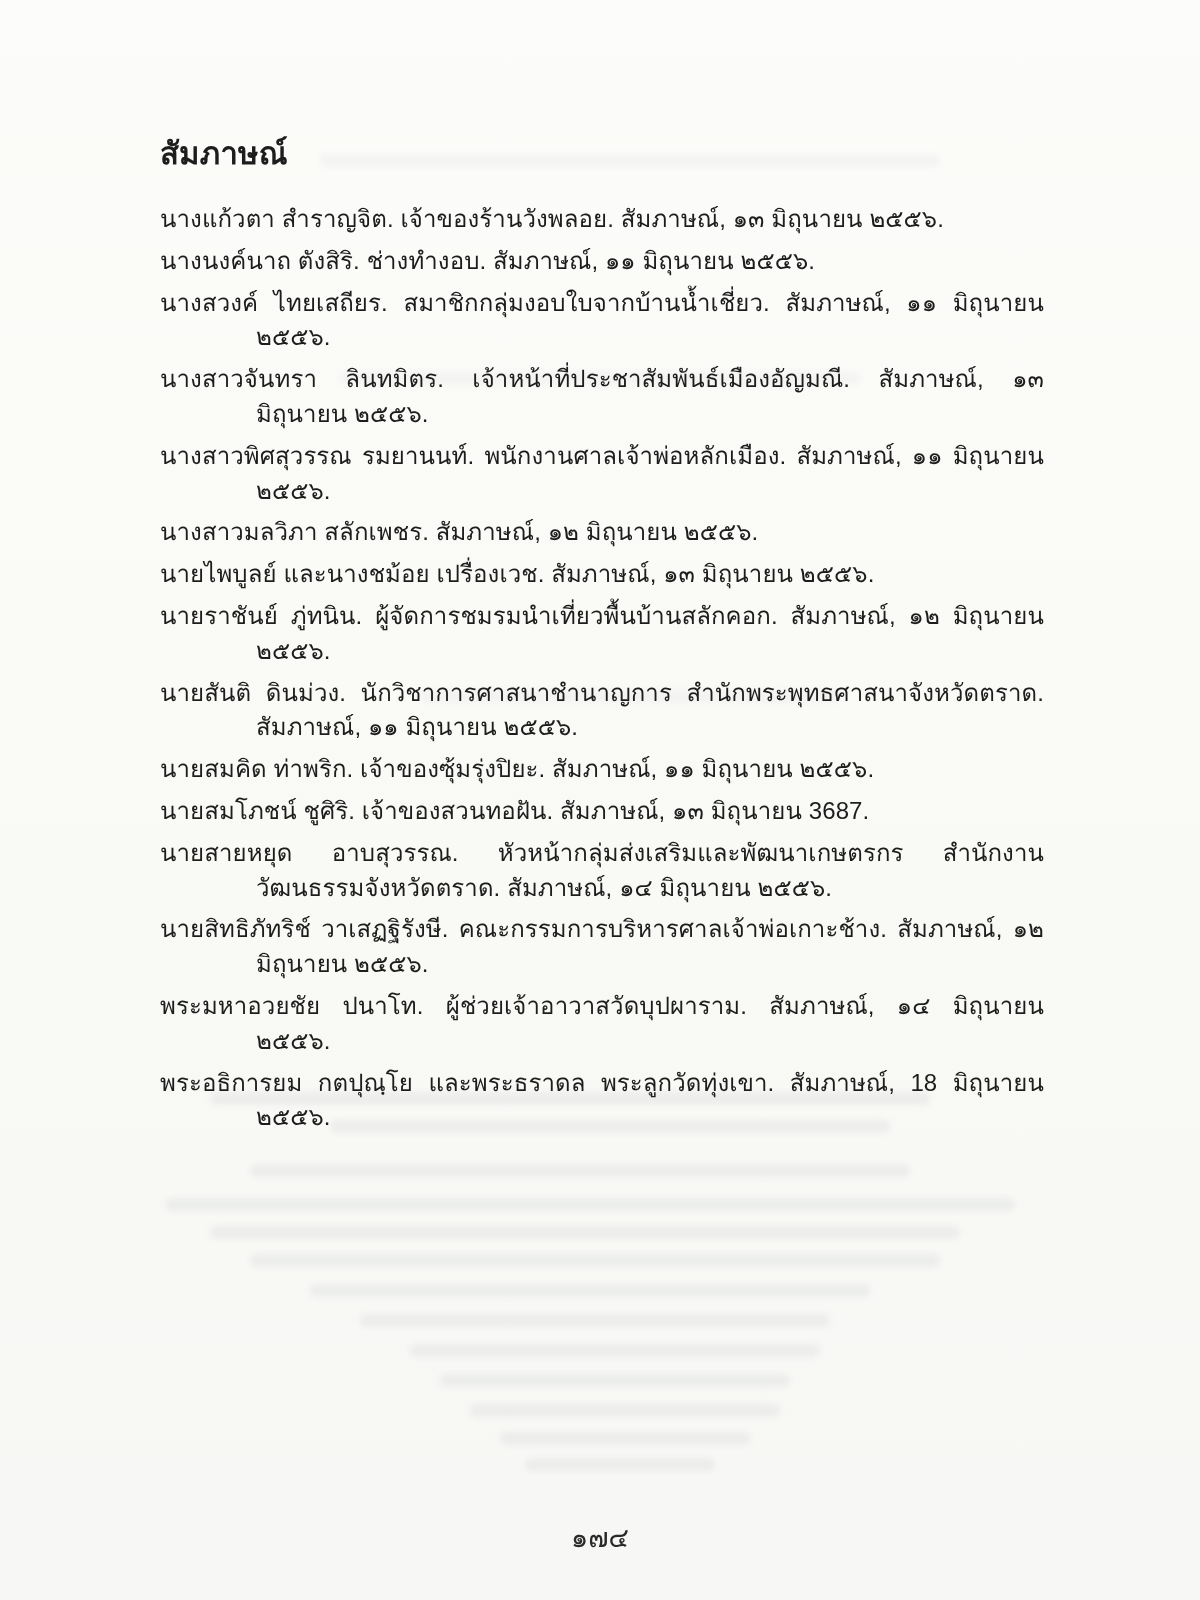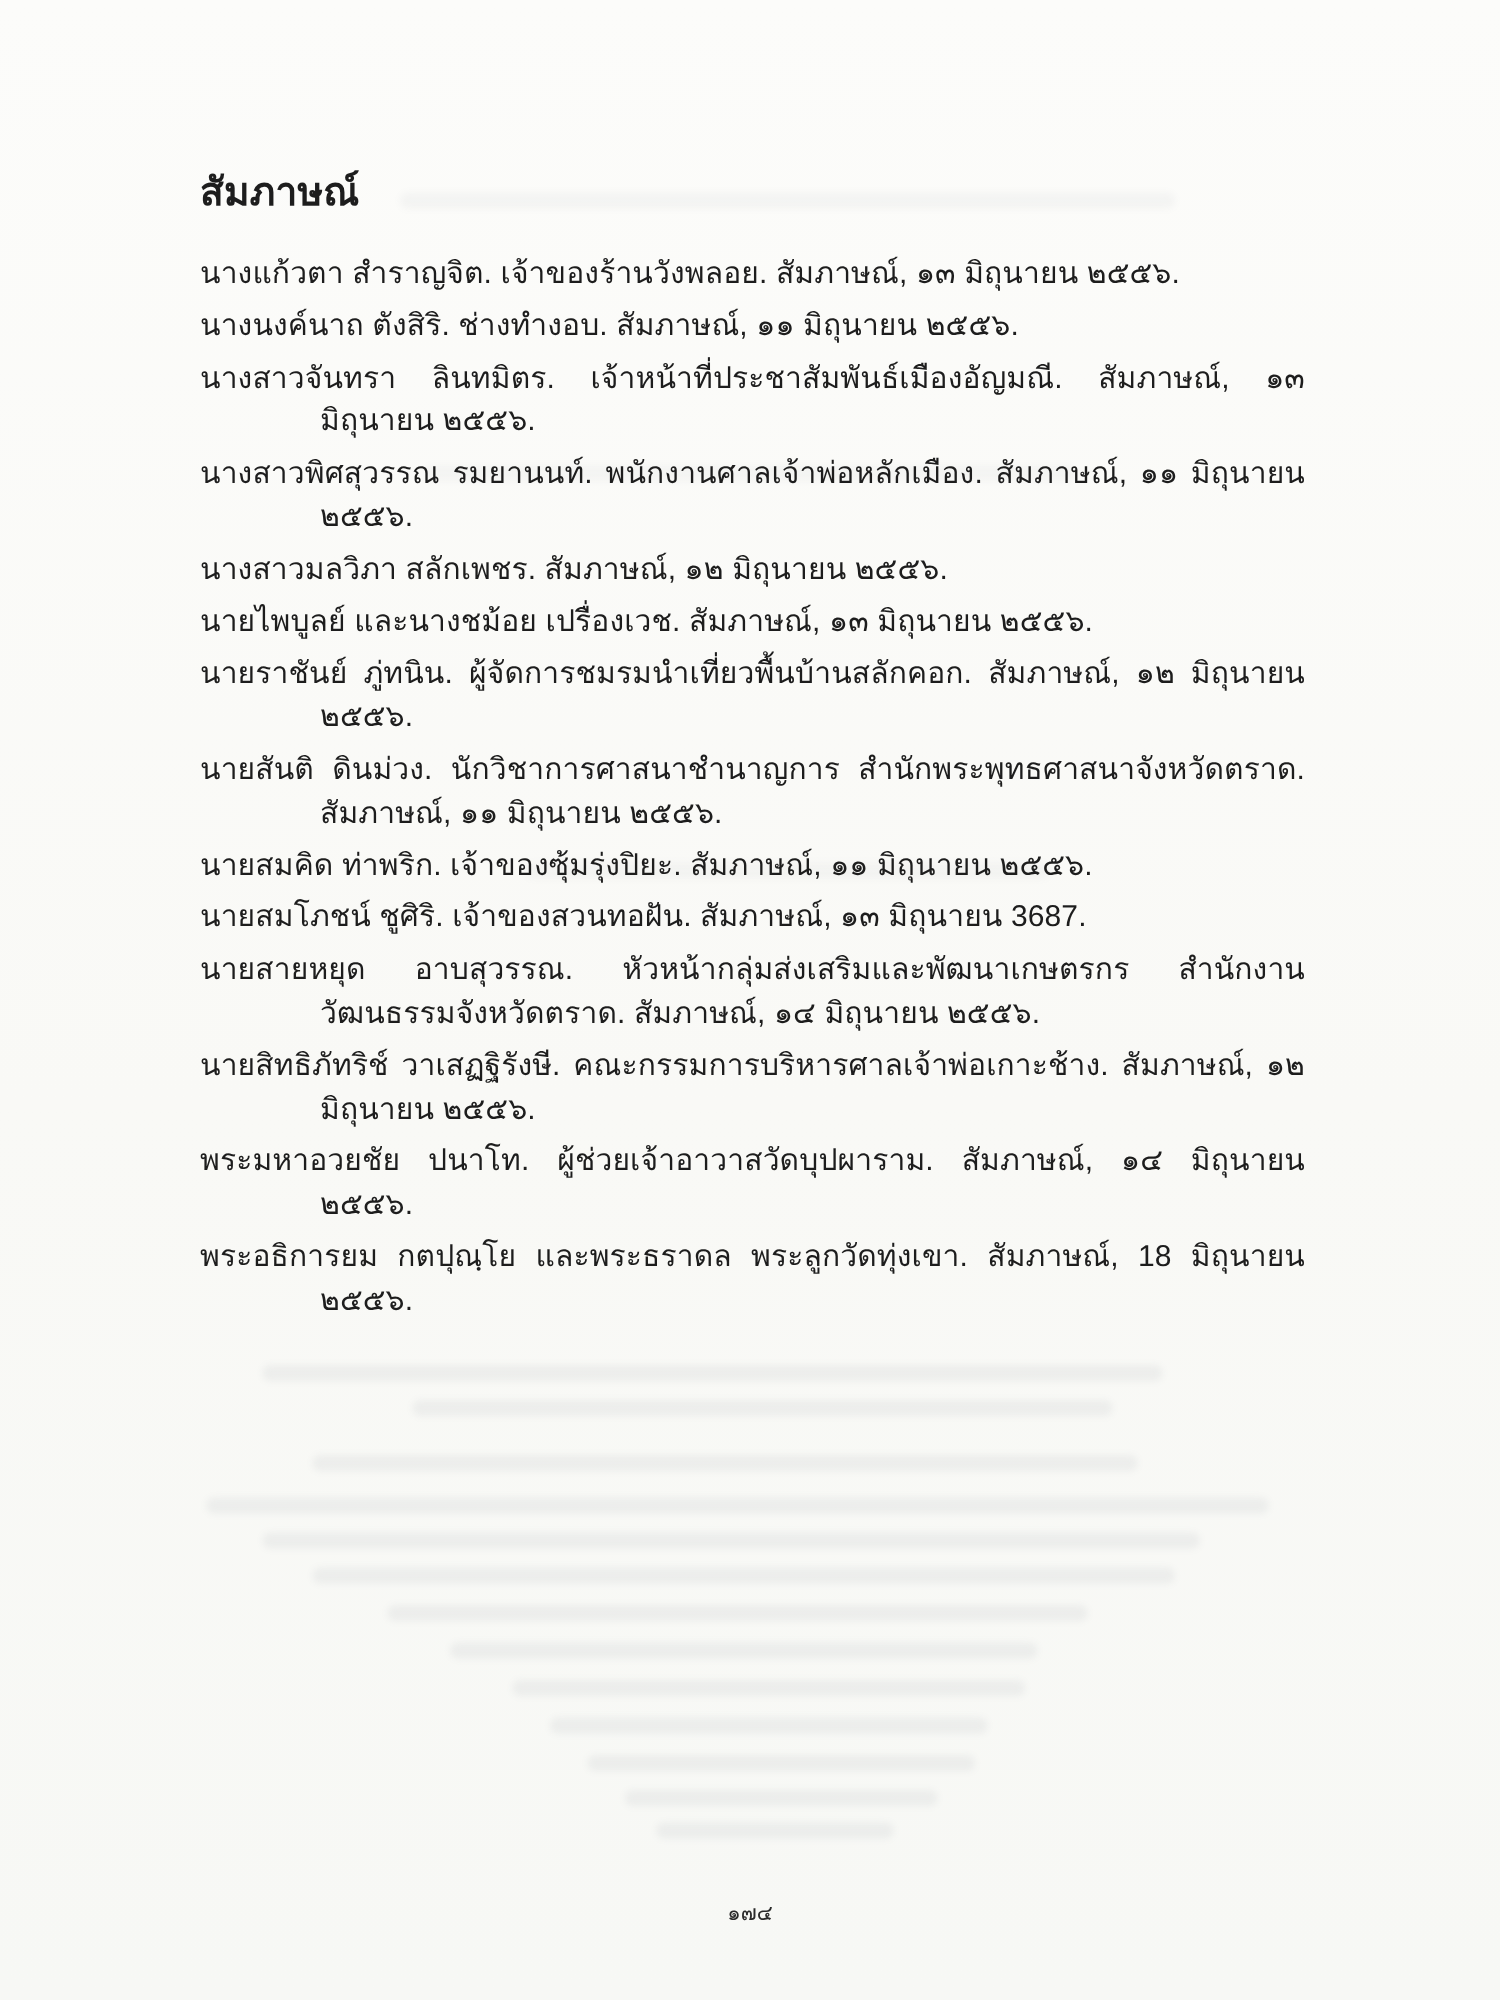--- a/index.html
+++ b/index.html
@@ -40,21 +40,21 @@
     text-indent: -96px;
     text-align: justify;
     letter-spacing: 0.1px;
   }
   .page-number {
     position: absolute;
     top: 1516px;
     left: 0;
     width: 1200px;
     text-align: center;
-    font-size: 17px;
+    font-size: 27px;
     color: #2a2a2a;
   }
   
   .ghost {
     position: absolute;
     height: 13px;
     background: #7d838e;
     opacity: 0.09;
     filter: blur(3px);
     border-radius: 6px;
@@ -81,20 +81,21 @@
 <div class="ghost" style="top:1374px; left:440px; width:350px;"></div>
 <div class="ghost" style="top:1404px; left:470px; width:310px;"></div>
 <div class="ghost" style="top:1432px; left:500px; width:250px;"></div>
 <div class="ghost" style="top:1458px; left:525px; width:190px;"></div>
 
 <div class="content">
   <h1 class="heading">สัมภาษณ์</h1>
 
   <p class="entry">นางแก้วตา สำราญจิต. เจ้าของร้านวังพลอย. สัมภาษณ์, ๑๓ มิถุนายน ๒๕๕๖.</p>
   <p class="entry">นางนงค์นาถ ตังสิริ. ช่างทำงอบ. สัมภาษณ์, ๑๑ มิถุนายน ๒๕๕๖.</p>
+  <p class="entry">นางสวงค์ ไทยเสถียร. สมาชิกกลุ่มงอบใบจากบ้านน้ำเชี่ยว. สัมภาษณ์, ๑๑ มิถุนายน ๒๕๕๖.</p>
   <p class="entry">นางสาวจันทรา ลินทมิตร. เจ้าหน้าที่ประชาสัมพันธ์เมืองอัญมณี. สัมภาษณ์, ๑๓ มิถุนายน ๒๕๕๖.</p>
   <p class="entry">นางสาวพิศสุวรรณ รมยานนท์. พนักงานศาลเจ้าพ่อหลักเมือง. สัมภาษณ์, ๑๑ มิถุนายน ๒๕๕๖.</p>
   <p class="entry">นางสาวมลวิภา สลักเพชร. สัมภาษณ์, ๑๒ มิถุนายน ๒๕๕๖.</p>
   <p class="entry">นายไพบูลย์ และนางชม้อย เปรื่องเวช. สัมภาษณ์, ๑๓ มิถุนายน ๒๕๕๖.</p>
   <p class="entry">นายราชันย์ ภู่ทนิน. ผู้จัดการชมรมนำเที่ยวพื้นบ้านสลักคอก. สัมภาษณ์, ๑๒ มิถุนายน ๒๕๕๖.</p>
   <p class="entry">นายสันติ ดินม่วง. นักวิชาการศาสนาชำนาญการ สำนักพระพุทธศาสนาจังหวัดตราด. สัมภาษณ์, ๑๑ มิถุนายน ๒๕๕๖.</p>
   <p class="entry">นายสมคิด ท่าพริก. เจ้าของซุ้มรุ่งปิยะ. สัมภาษณ์, ๑๑ มิถุนายน ๒๕๕๖.</p>
   <p class="entry">นายสมโภชน์ ชูศิริ. เจ้าของสวนทอฝัน. สัมภาษณ์, ๑๓ มิถุนายน 3687.</p>
   <p class="entry">นายสายหยุด อาบสุวรรณ. หัวหน้ากลุ่มส่งเสริมและพัฒนาเกษตรกร สำนักงานวัฒนธรรมจังหวัดตราด. สัมภาษณ์, ๑๔ มิถุนายน ๒๕๕๖.</p>
   <p class="entry">นายสิทธิภัทริช์ วาเสฏฐิรังษี. คณะกรรมการบริหารศาลเจ้าพ่อเกาะช้าง. สัมภาษณ์, ๑๒ มิถุนายน ๒๕๕๖.</p>

